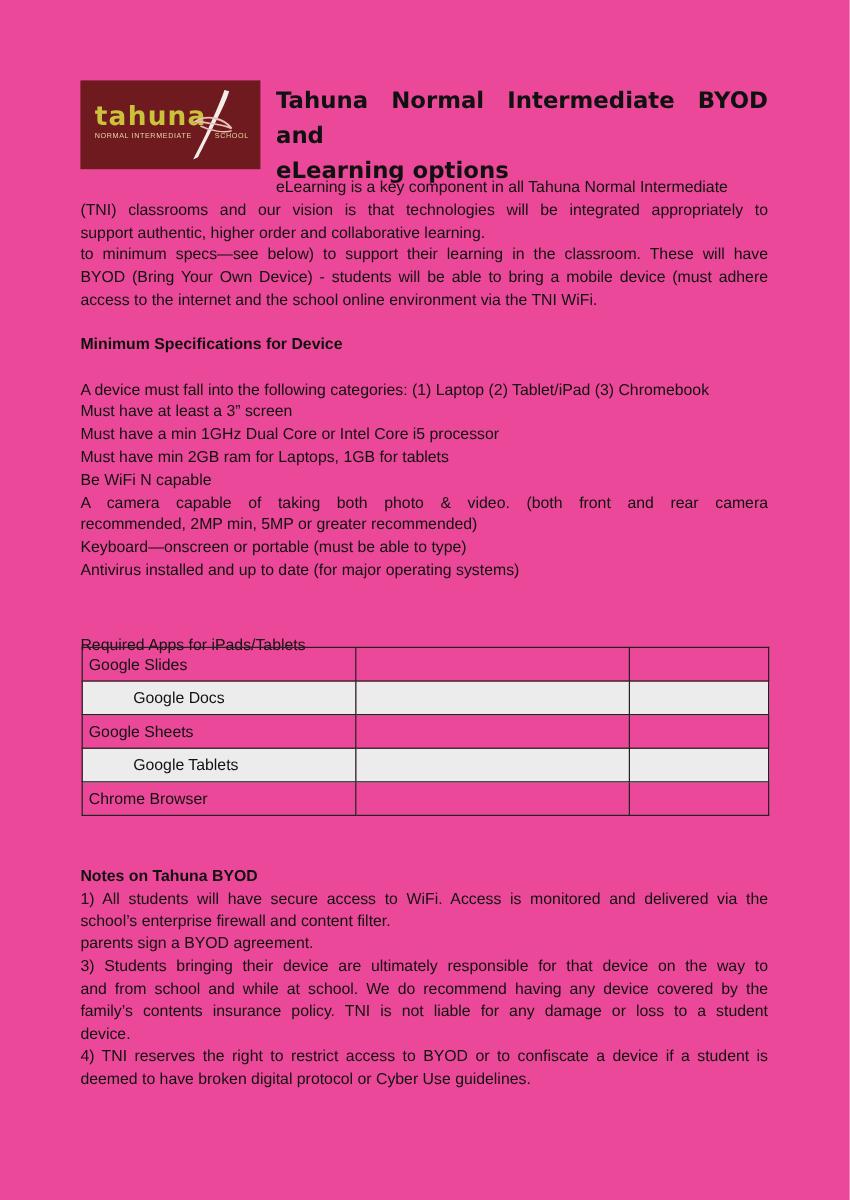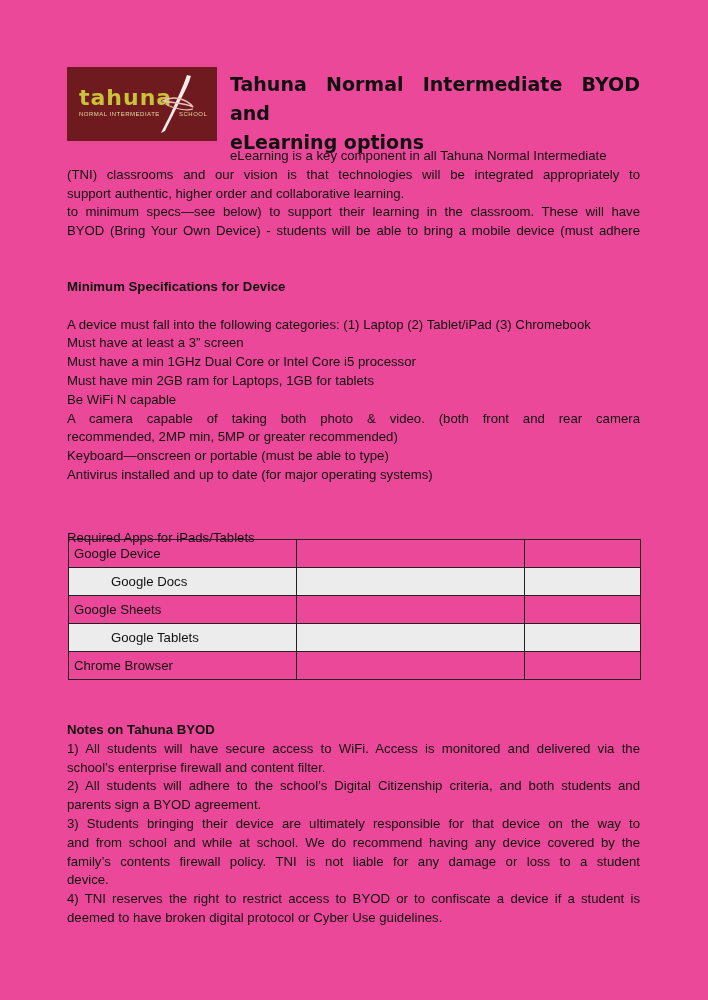--- a/index.html
+++ b/index.html
@@ -53,20 +53,21 @@
     <span class="l1">Tahuna Normal Intermediate BYOD and</span>
     <span>eLearning options</span>
   </div>
 
   <div class="body-text intro">
     <span class="first">eLearning is a key component in all Tahuna Normal Intermediate</span>
     <span class="l-just">(TNI) classrooms and our vision is that technologies will be integrated appropriately to</span>
     <span style="display:block">support authentic, higher order and collaborative learning.</span>
     <span class="l-just">to minimum specs—see below) to support their learning in the classroom. These will have</span>
     <span class="l-just">BYOD (Bring Your Own Device) - students will be able to bring a mobile device (must adhere</span>
+    <span style="display:block">access to the internet and the school online environment via the TNI WiFi.</span>
   </div>
 
   <div class="body-text specs">
     <span class="line heading-b">Minimum Specifications for Device</span>
     <span class="line" style="height:18.8px"></span>
     <span class="line">A device must fall into the following categories: (1) Laptop (2) Tablet/iPad (3) Chromebook</span>
     <span class="line">Must have at least a 3” screen</span>
     <span class="line">Must have a min 1GHz Dual Core or Intel Core i5 processor</span>
     <span class="line">Must have min 2GB ram for Laptops, 1GB for tablets</span>
     <span class="line">Be WiFi N capable</span>
@@ -74,21 +75,21 @@
     <span class="line">recommended, 2MP min, 5MP or greater recommended)</span>
     <span class="line">Keyboard—onscreen or portable (must be able to type)</span>
     <span class="line">Antivirus installed and up to date (for major operating systems)</span>
   </div>
 
   <div class="body-text apps-label">Required Apps for iPads/Tablets</div>
 
   <table class="apps">
     <tbody>
         <tr>
-      <td class="c1">Google Device</td>
+      <td class="c1">Google Slides</td>
       <td class="c2"></td>
       <td></td>
     </tr>
     <tr class="shade">
       <td class="c1">Google Docs</td>
       <td class="c2"></td>
       <td></td>
     </tr>
     <tr>
       <td class="c1">Google Sheets</td>
@@ -105,23 +106,22 @@
       <td class="c2"></td>
       <td></td>
     </tr>
   </tbody>
     </table>
 
   <div class="body-text notes">
     <span class="line heading-b">Notes on Tahuna BYOD</span>
     <span class="just">1) All students will have secure access to WiFi. Access is monitored and delivered via the</span>
     <span class="line">school’s enterprise firewall and content filter.</span>
-    <span class="just">2) All students will adhere to the school’s Digital Citizenship criteria, and both students and</span>
     <span class="line">parents sign a BYOD agreement.</span>
     <span class="just">3) Students bringing their device are ultimately responsible for that device on the way to</span>
     <span class="just">and from school and while at school. We do recommend having any device covered by the</span>
-    <span class="just">family’s contents firewall policy. TNI is not liable for any damage or loss to a student</span>
+    <span class="just">family’s contents insurance policy. TNI is not liable for any damage or loss to a student</span>
     <span class="line">device.</span>
     <span class="just">4) TNI reserves the right to restrict access to BYOD or to confiscate a device if a student is</span>
     <span class="line">deemed to have broken digital protocol or Cyber Use guidelines.</span>
   </div>
 
 </div>
 
 </body></html>

